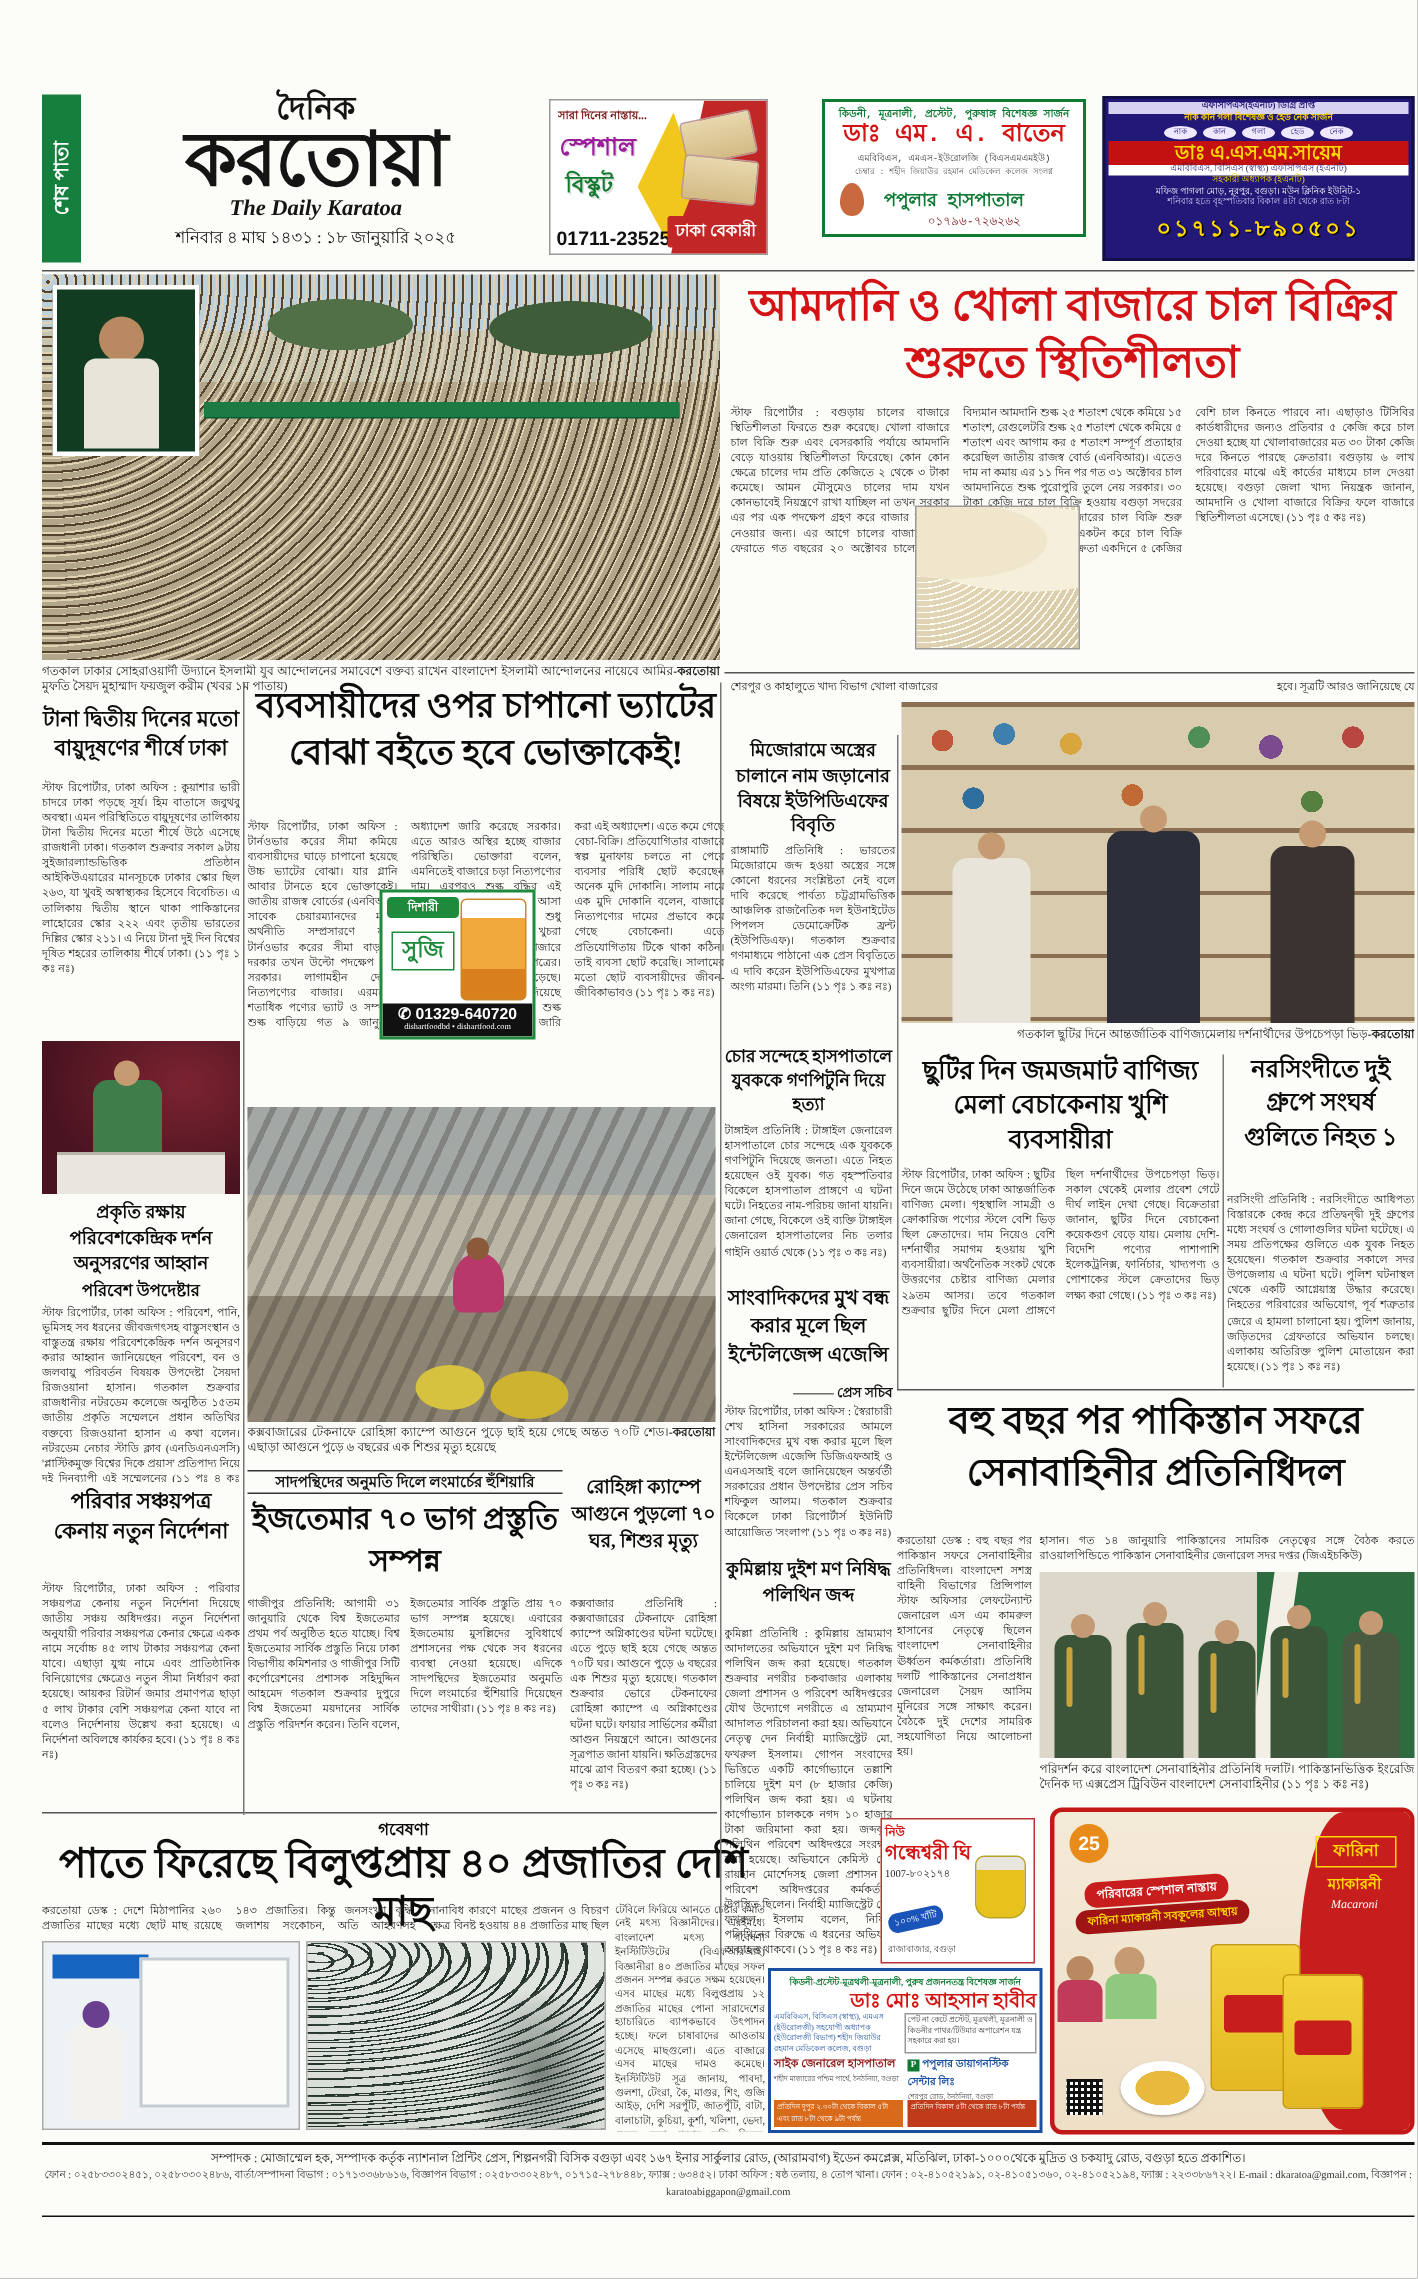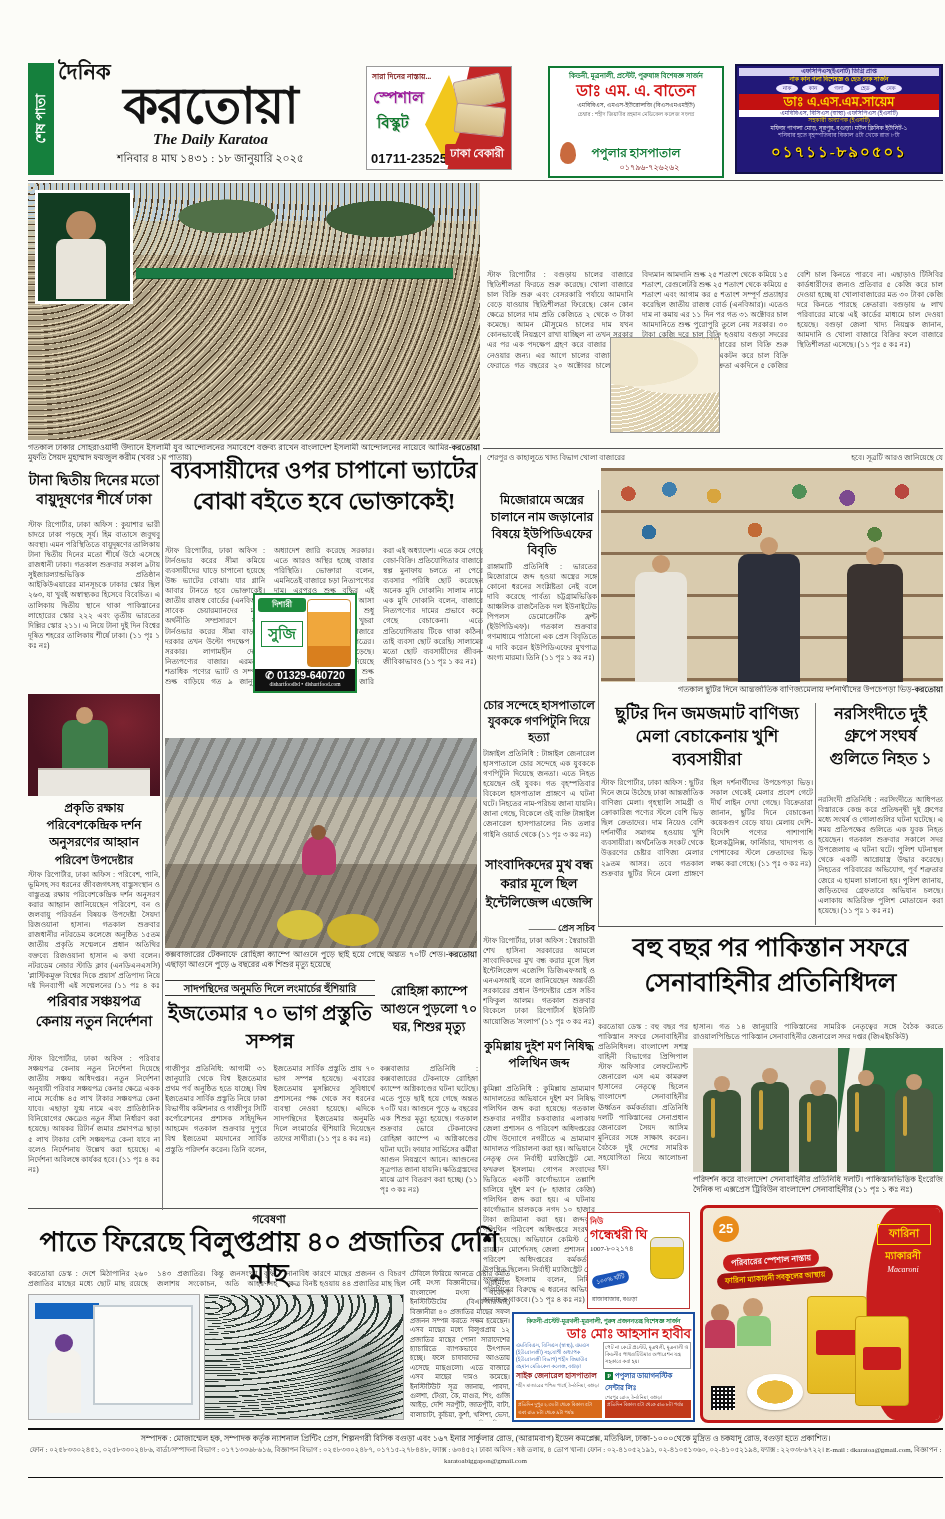--- a/index.html
+++ b/index.html
@@ -11,21 +11,21 @@
   .cols2{column-count:2;column-gap:7px;}
   .cols3{column-count:3;column-gap:9px;}
   .cap{font-size:8px;line-height:1.3;text-align:justify;color:#222;overflow:hidden;}
   .credit{float:right;font-weight:bold;}
   .vr{background:#777;width:1px;}
   .hrl{background:#555;height:1px;}
   .vtxt{writing-mode:vertical-rl;transform:rotate(180deg);}
   .kicker{font-weight:bold;text-align:center;border-top:1px solid #333;border-bottom:1px solid #333;}
 
   
-  .m-daily{font-size:21px;font-weight:bold;text-align:left;line-height:1;}
+  .m-daily{font-size:21px;font-weight:bold;text-align:center;line-height:1;}
   .m-title{font-size:50px;font-weight:bold;text-align:center;line-height:.95;letter-spacing:-1px;}
   .m-eng{font-size:15px;font-weight:bold;font-style:italic;text-align:center;}
   .m-date{font-size:11px;text-align:center;margin-top:2px;}
   .m-web{display:flex;align-items:center;gap:6px;color:#8a1010;font-weight:bold;font-size:11px;margin-top:18px;}
   .m-web::before,.m-web::after{content:"";flex:1;height:3px;background:#c42121;border-top:1px solid #fff;}
 
   
   .ph{overflow:hidden;position:absolute;box-sizing:border-box;}
   .ph-rally{background:
     radial-gradient(60px 30px at 14% 16%, #42603b 60%, transparent 61%),
@@ -125,21 +125,21 @@
     <div class="tri" style="right:46px;top:8px;width:40px;height:90px;background:#f2c71d;clip-path:polygon(60% 0,100% 50%,55% 100%,0 55%);"></div>
     <div class="pack" style="right:8px;top:10px;width:46px;height:28px;transform:rotate(-12deg);"></div>
     <div class="pack" style="right:6px;top:38px;width:48px;height:28px;transform:rotate(6deg);"></div>
     <div class="abs" style="left:5px;top:4px;font-size:7.5px;color:#7a1414;font-weight:bold;">সারা দিনের নাস্তায়...</div>
     <div class="abs" style="left:6px;top:18px;font-size:16px;font-weight:bold;color:#9c1d9c;text-shadow:1px 1px 0 #ddd;">স্পেশাল</div>
     <div class="abs" style="left:10px;top:44px;font-size:15px;font-weight:bold;color:#117a2e;text-shadow:1px 1px 0 #ddd;">বিস্কুট</div>
     <div class="abs" style="left:4px;bottom:3px;font-size:13px;font-weight:bold;color:#111;font-family:'Liberation Sans',sans-serif;">01711-235255</div>
     <div class="abs" style="right:2px;bottom:4px;background:#c22727;color:#fff;font-weight:bold;font-size:11px;padding:1px 5px;border-radius:2px;">ঢাকা বেকারী</div>
   </div>
 
-  <div class="ad" style="left:548px;top:66px;width:176px;height:112px;border:2px solid #0f7a34;padding:2px;">
+  <div class="ad" style="left:548px;top:66px;width:176px;height:92px;border:2px solid #0f7a34;padding:2px;font-family:Liberation Mono, monospace;">
     <div style="font-size:7px;font-weight:bold;color:#0f7a34;text-align:center;">কিডনী, মূত্রনালী, প্রস্টেট, পুরুষাঙ্গ বিশেষজ্ঞ সার্জন</div>
     <div style="font-size:16px;font-weight:bold;color:#d31414;text-align:center;line-height:1.1;">ডাঃ এম. এ. বাতেন</div>
     <div style="font-size:6px;color:#333;text-align:center;">এমবিবিএস, এমএস-ইউরোলজি (বিএসএমএমইউ)</div>
     <div style="font-size:5.5px;color:#555;text-align:center;">চেম্বার : শহীদ জিয়াউর রহমান মেডিকেল কলেজ সংলগ্ন</div>
     <div class="abs" style="left:10px;bottom:12px;width:16px;height:22px;background:#c96a3e;border-radius:50% 50% 50% 50%/60% 60% 40% 40%;"></div>
     <div style="position:absolute;left:0;right:0;bottom:12px;font-size:12px;font-weight:bold;color:#0f7a34;text-align:center;">পপুলার হাসপাতাল</div>
     <div style="position:absolute;left:0;right:0;bottom:2px;font-size:8px;color:#7a1414;text-align:center;padding-left:27px;">০১৭৯৬-৭২৬২৬২</div>
   </div>
 
   <div class="ad navy" style="left:735px;top:64px;width:208px;height:110px;border:2px solid #131047;padding:2px;">
@@ -164,20 +164,21 @@
 
   <div class="ph ph-rally" style="left:28px;top:183px;width:452px;height:257px;">
     <div class="rally-banner"></div>
     <div class="rally-inset"></div>
   </div>
   <div class="abs cap" style="left:28px;top:443px;width:452px;height:36px;">
     <span class="credit">-করতোয়া</span>
     <span>গতকাল ঢাকার সোহরাওয়ার্দী উদ্যানে ইসলামী যুব আন্দোলনের সমাবেশে বক্তব্য রাখেন বাংলাদেশ ইসলামী আন্দোলনের নায়েবে আমির মুফতি সৈয়দ মুহাম্মাদ ফয়জুল করীম (খবর ১ম পাতায়)</span>
   </div>
 
+  <div class="abs hl" style="left:487px;top:186px;width:456px;height:80px;font-size:29px;line-height:1.3;color:#d41317;">আমদানি ও খোলা বাজারে চাল বিক্রির শুরুতে স্থিতিশীলতা</div>
   <div class="abs body-txt cols3" style="left:487px;top:270px;width:456px;height:180px;">স্টাফ রিপোর্টার : বগুড়ায় চালের বাজারে স্থিতিশীলতা ফিরতে শুরু করেছে। খোলা বাজারে চাল বিক্রি শুরু এবং বেসরকারি পর্যায়ে আমদানি বেড়ে যাওয়ায় স্থিতিশীলতা ফিরেছে। কোন কোন ক্ষেত্রে চালের দাম প্রতি কেজিতে ২ থেকে ৩ টাকা কমেছে। আমন মৌসুমেও চালের দাম যখন কোনভাবেই নিয়ন্ত্রণে রাখা যাচ্ছিল না তখন সরকার এর পর এক পদক্ষেপ গ্রহণ করে বাজার নিয়ন্ত্রণে নেওয়ার জন্য। এর আগে চালের বাজারে স্বস্তি ফেরাতে গত বছরের ২০ অক্টোবর চালের ওপর বিদ্যমান আমদানি শুল্ক ২৫ শতাংশ থেকে কমিয়ে ১৫ শতাংশ, রেগুলেটরি শুল্ক ২৫ শতাংশ থেকে কমিয়ে ৫ শতাংশ এবং আগাম কর ৫ শতাংশ সম্পূর্ণ প্রত্যাহার করেছিল জাতীয় রাজস্ব বোর্ড (এনবিআর)। এতেও দাম না কমায় এর ১১ দিন পর গত ৩১ অক্টোবর চাল আমদানিতে শুল্ক পুরোপুরি তুলে নেয় সরকার। ৩০ টাকা কেজি দরে চাল বিক্রি হওয়ায় বগুড়া সদরের ১৪টি পয়েন্টে খোলা বাজারের চাল বিক্রি শুরু হয়েছে। ডিলার প্রতিদিন একটন করে চাল বিক্রি করতে পারবেন। প্রতিজন ক্রেতা একদিনে ৫ কেজির বেশি চাল কিনতে পারবে না। এছাড়াও টিসিবির কার্ডধারীদের জন্যও প্রতিবার ৫ কেজি করে চাল দেওয়া হচ্ছে যা খোলাবাজারের মত ৩০ টাকা কেজি দরে কিনতে পারছে ক্রেতারা। বগুড়ায় ৬ লাখ পরিবারের মাঝে এই কার্ডের মাধ্যমে চাল দেওয়া হয়েছে। বগুড়া জেলা খাদ্য নিয়ন্ত্রক জানান, আমদানি ও খোলা বাজারে বিক্রির ফলে বাজারে স্থিতিশীলতা এসেছে। (১১ পৃঃ ৫ কঃ নঃ)</div>
   <div class="ph ph-rice" style="left:610px;top:337px;width:110px;height:96px;border:1px solid #999;"></div>
   <div class="abs" style="left:487px;top:452px;width:456px;height:13px;font-size:7.3px;display:flex;justify-content:space-between;color:#222;">
     <span>শেরপুর ও কাহালুতে খাদ্য বিভাগ খোলা বাজারের</span>
     <span>হবে। সূত্রটি আরও জানিয়েছে যে</span>
   </div>
 
   <div class="abs hl" style="left:28px;top:457px;width:132px;height:58px;font-size:14px;line-height:1.35;margin-top:15px;">টানা দ্বিতীয় দিনের মতো বায়ুদূষণের শীর্ষে ঢাকা</div>
   <div class="abs body-txt" style="left:28px;top:520px;width:132px;height:170px;">স্টাফ রিপোর্টার, ঢাকা অফিস : কুয়াশার ভারী চাদরে ঢাকা পড়ছে সূর্য। হিম বাতাসে জবুথবু অবস্থা। এমন পরিস্থিতিতে বায়ুদূষণের তালিকায় টানা দ্বিতীয় দিনের মতো শীর্ষে উঠে এসেছে রাজধানী ঢাকা। গতকাল শুক্রবার সকাল ৯টায় সুইজারল্যান্ডভিত্তিক প্রতিষ্ঠান আইকিউএয়ারের মানসূচকে ঢাকার স্কোর ছিল ২৬৩, যা খুবই অস্বাস্থ্যকর হিসেবে বিবেচিত। এ তালিকায় দ্বিতীয় স্থানে থাকা পাকিস্তানের লাহোরের স্কোর ২২২ এবং তৃতীয় ভারতের দিল্লির স্কোর ২১১। এ নিয়ে টানা দুই দিন বিশ্বের দূষিত শহরের তালিকায় শীর্ষে ঢাকা। (১১ পৃঃ ১ কঃ নঃ)</div>
 

